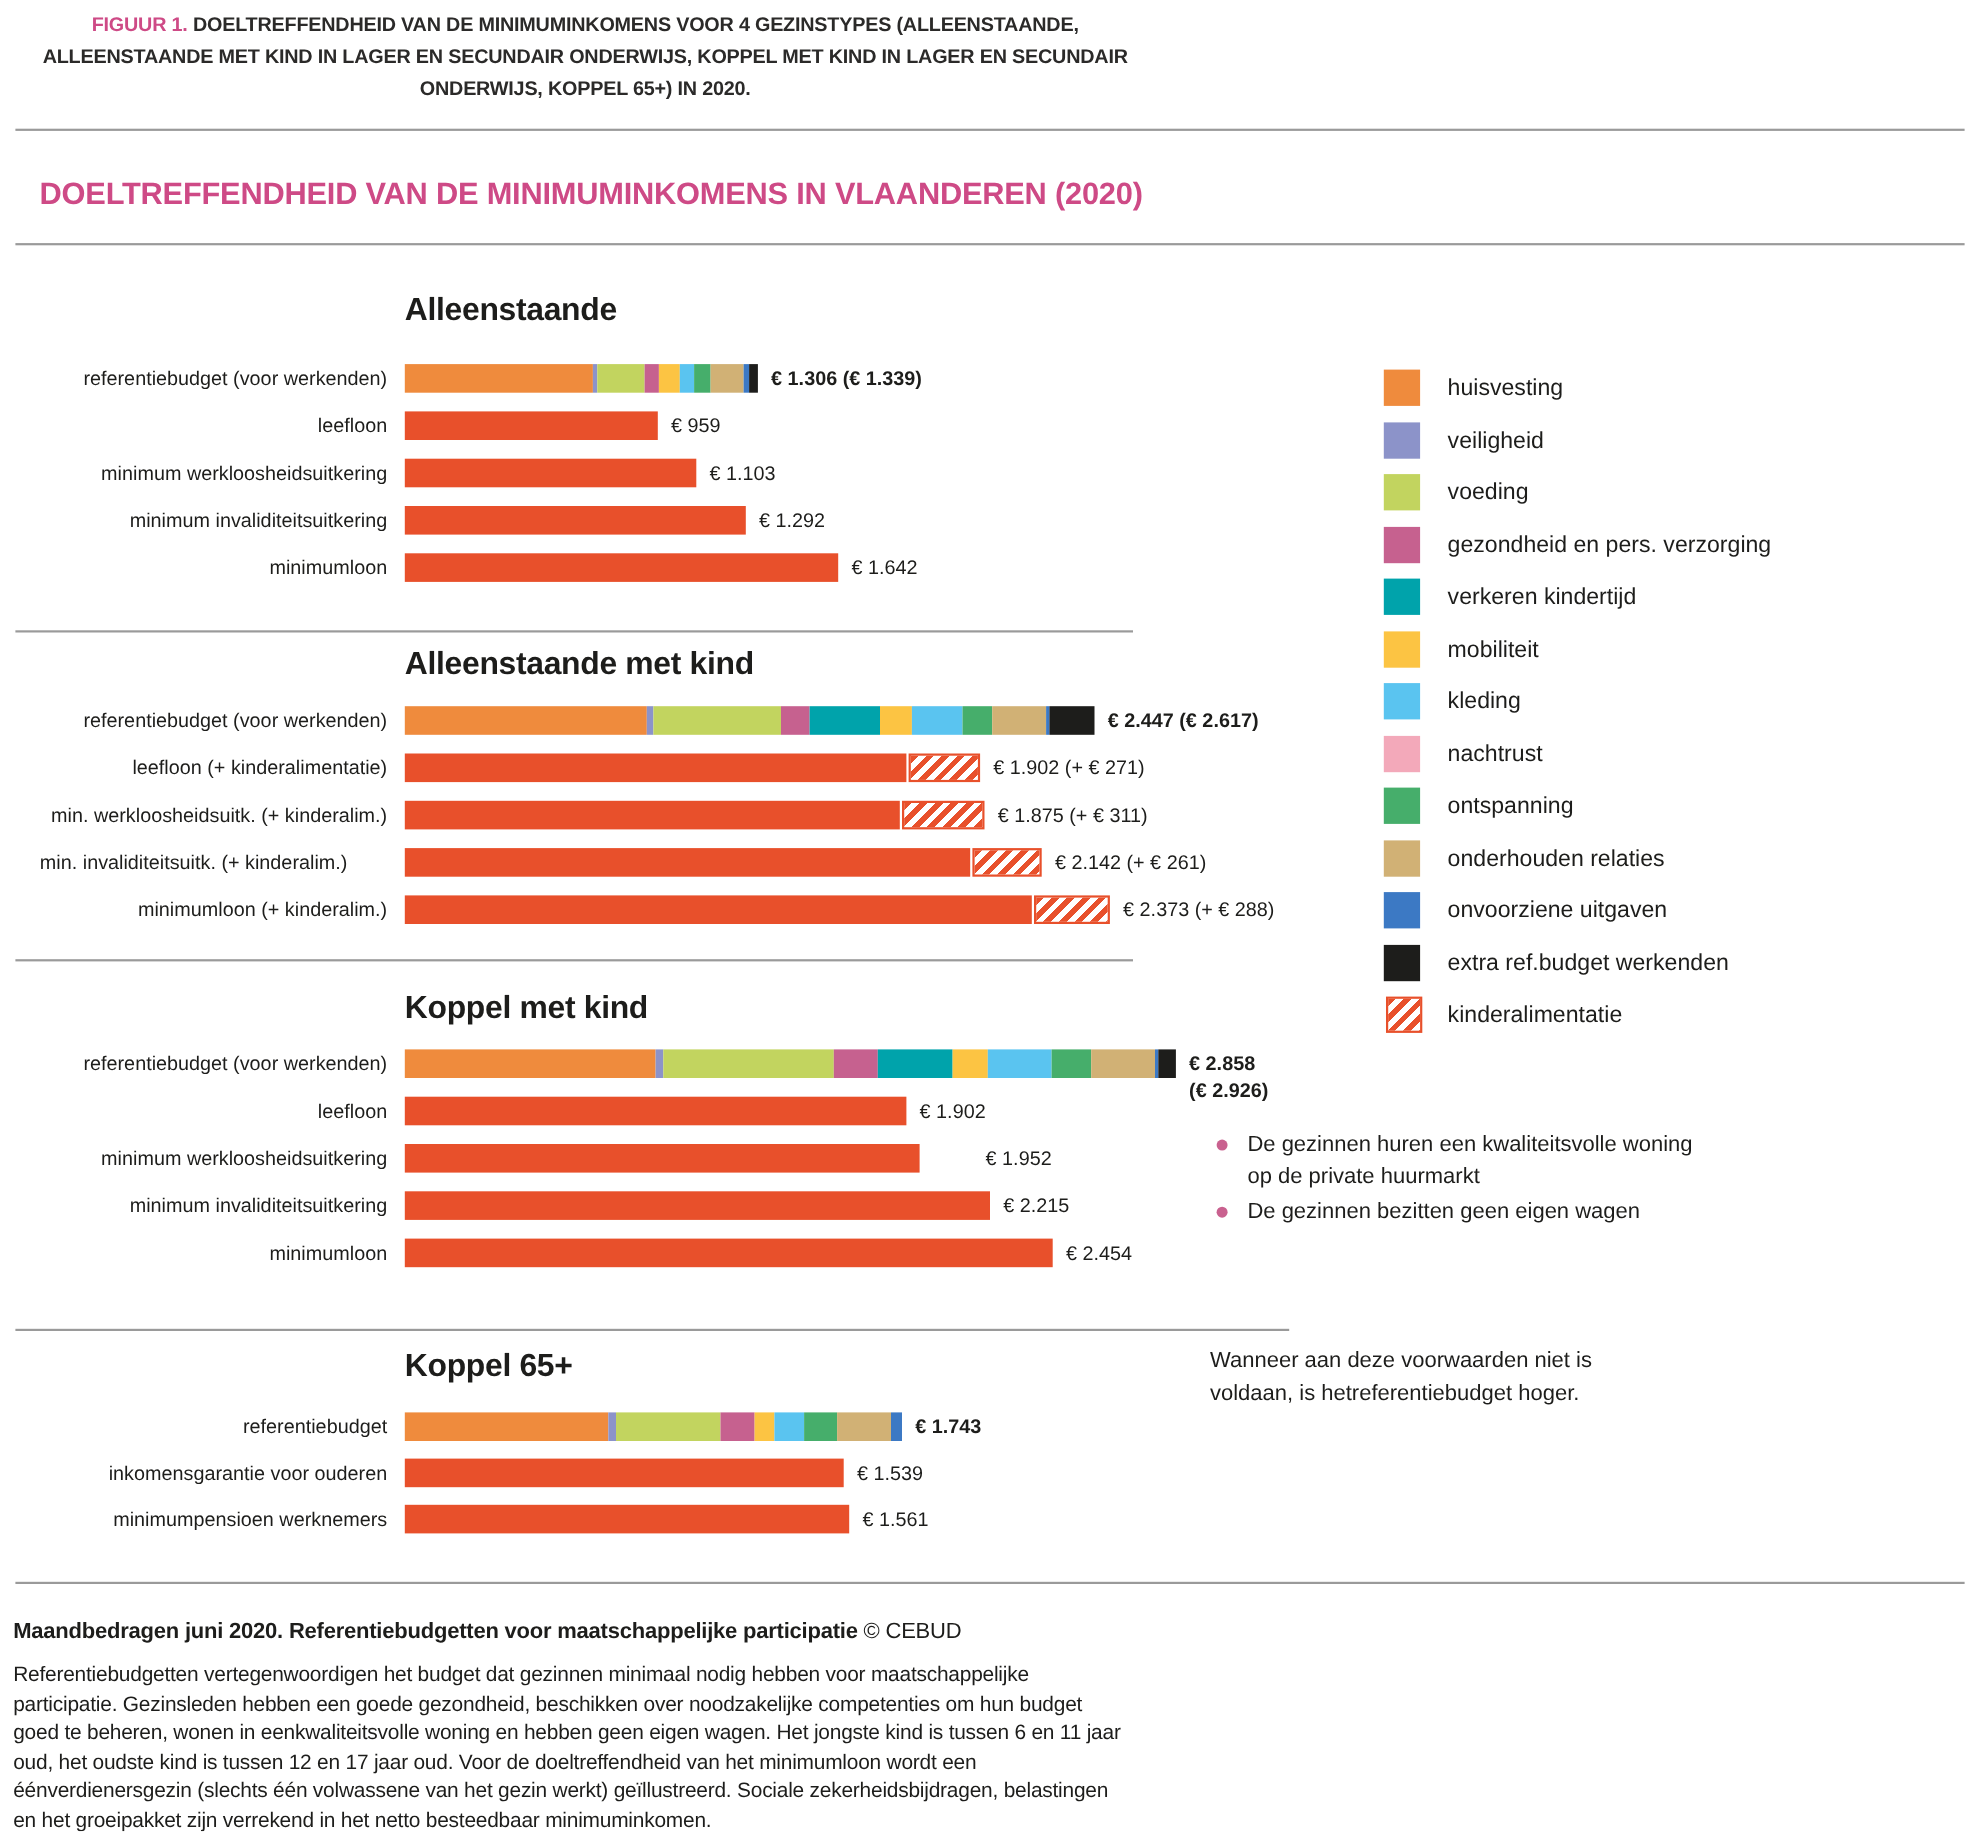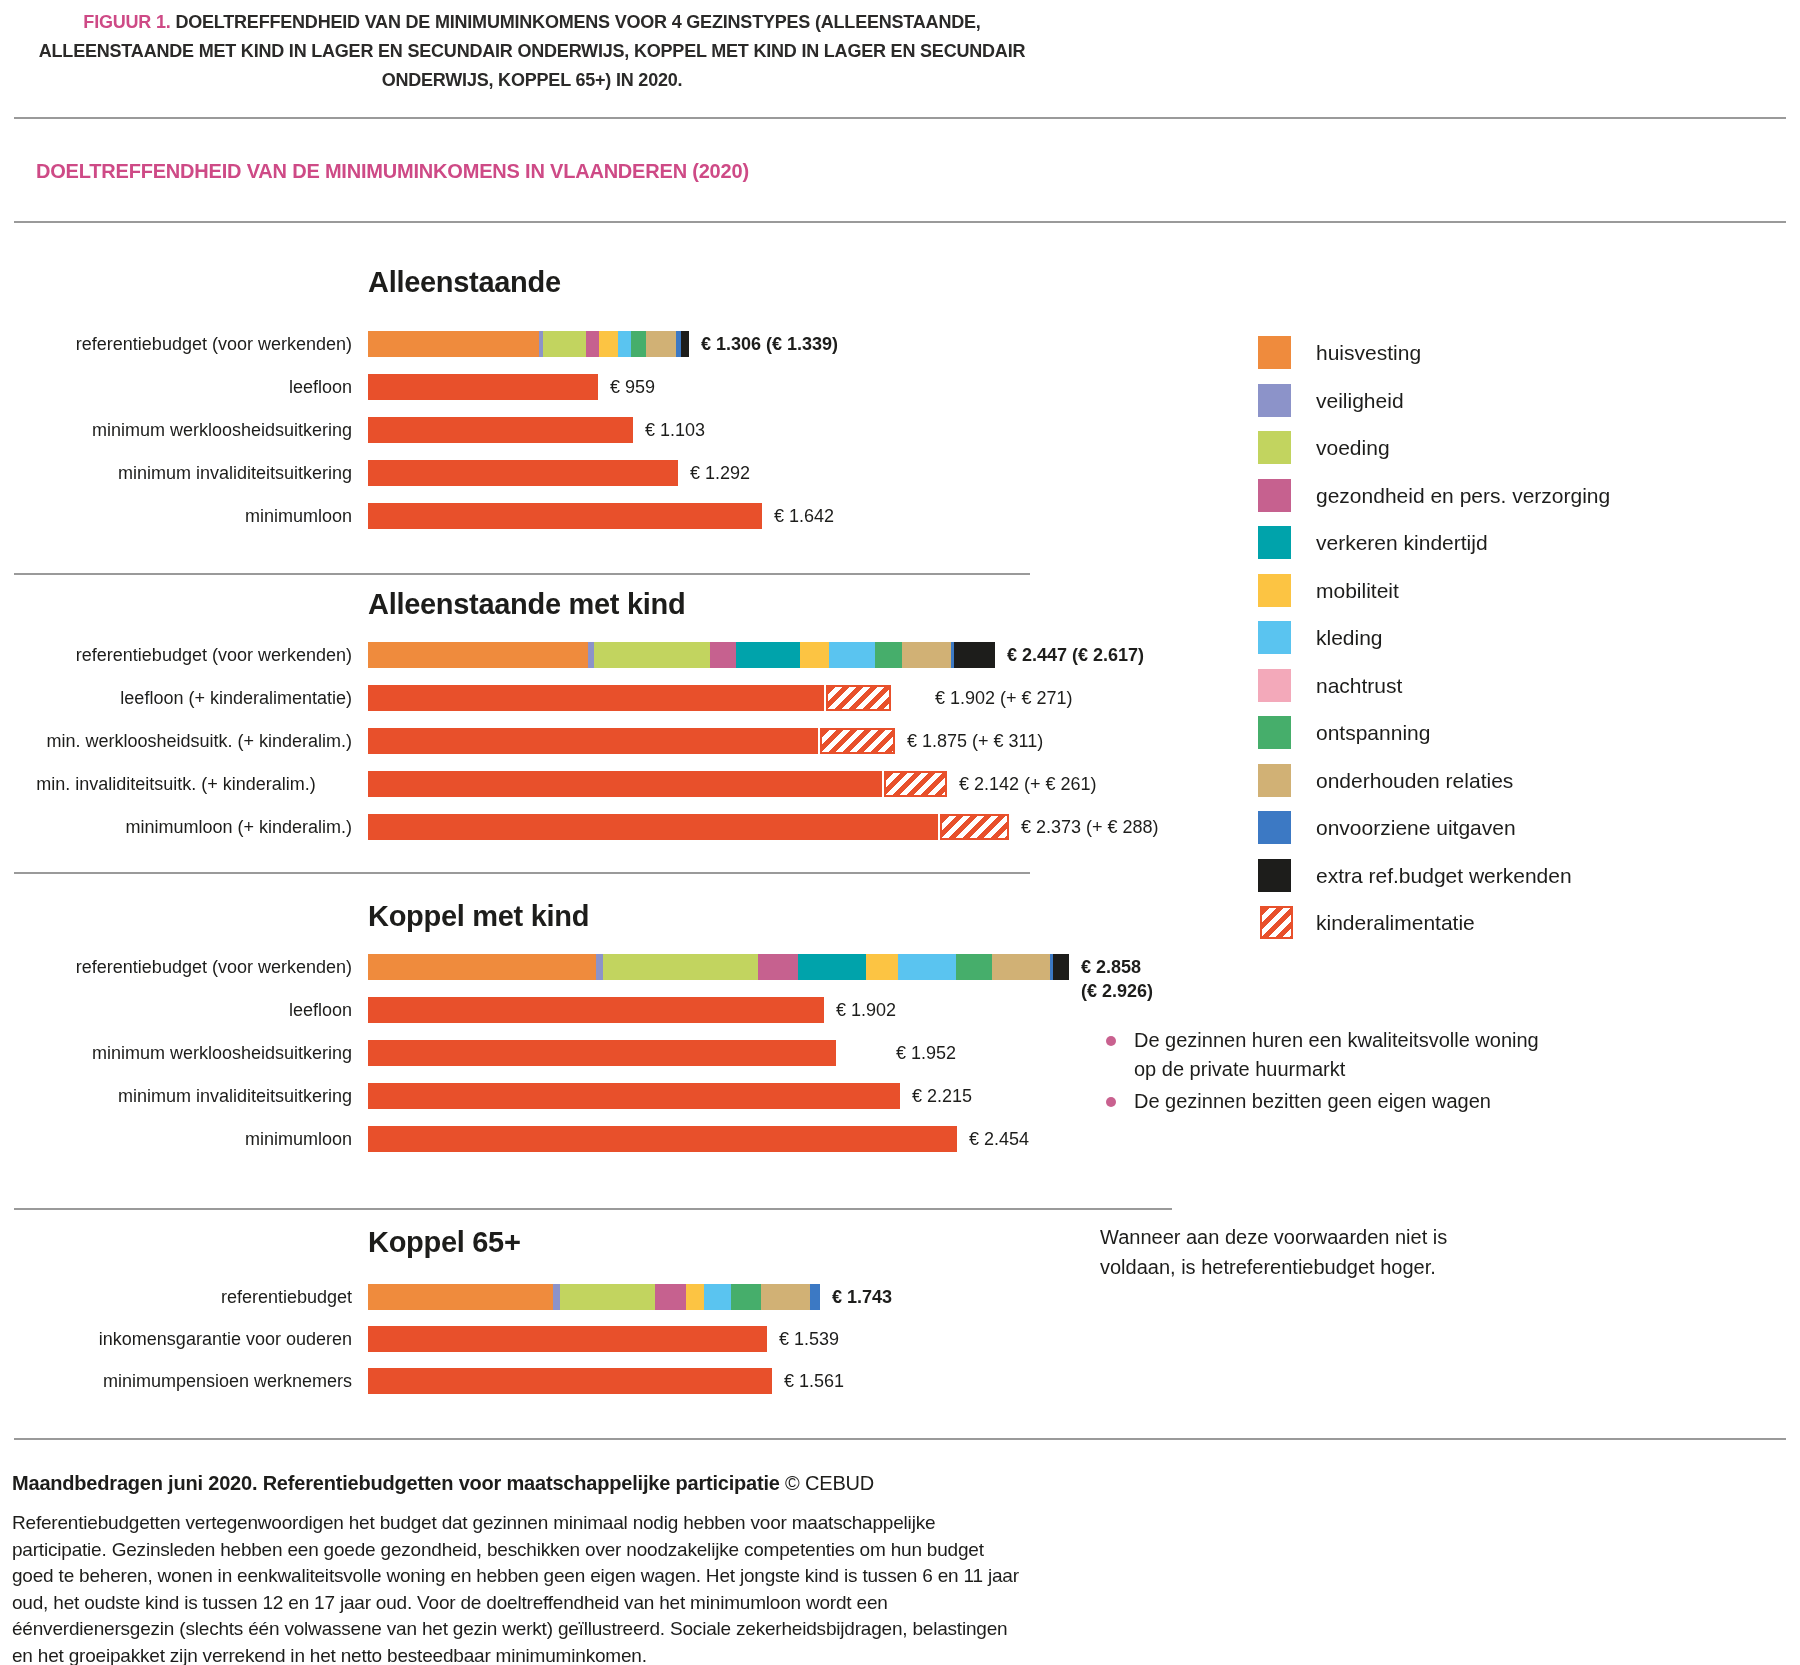--- a/index.html
+++ b/index.html
@@ -14,21 +14,21 @@
     font-size:18px; font-weight:bold; letter-spacing:-0.2px; line-height:29px;
     color:#2b2a29; text-transform:none;text-align:center;
   }
   .caption .fig{color:#ce4a86;}
   
   .rule{position:absolute; height:2px; background:#9a9a9a;}
   .rule.full{left:14px; width:1772px;}
   
   .title{
     position:absolute; left:36px; top:160px;
-    font-size:20px; font-weight:bold; letter-spacing:-0.2px; color:#ce4a86;
+    font-size:28px; font-weight:bold; letter-spacing:-0.2px; color:#ce4a86;
   }
   
   .chart-title{
     position:absolute; left:368px; font-size:29px; font-weight:bold;
     letter-spacing:-0.3px; color:#1d1d1b; white-space:nowrap;
   }
   .row-label{
     position:absolute; left:0; width:352px; text-align:right;
     font-size:18px; line-height:24px; white-space:nowrap; color:#1d1d1b;
   }
@@ -133,21 +133,21 @@
           <span style="width: 49px; background: rgb(209, 177, 117);"></span>
           <span style="width: 3px; background: rgb(60, 121, 196);"></span>
           <span style="width: 41px; background: rgb(29, 29, 27);"></span>
         </div>
         <div class="value bold" style="left: 1007px; top: 642px;">€ 2.447 (€ 2.617)</div>
         <div class="row-label" style="top: 686px;">leefloon (+ kinderalimentatie)</div>
         <div class="bar" style="top: 685px;">
           <span style="width: 456px; background: rgb(232, 80, 43);"></span>
           <span class="hatch" style="width: 65px;"></span>
         </div>
-        <div class="value" style="left: 903px; top: 685px; margin-left: 32px;">€ 1.902 (+ € 271)</div>
+        <div class="value" style="left: 903px; top: 685px;">€ 1.902 (+ € 271)</div>
         <div class="row-label" style="top: 729px;">min. werkloosheidsuitk. (+ kinderalim.)</div>
         <div class="bar" style="top: 728px;">
           <span style="width: 450px; background: rgb(232, 80, 43);"></span>
           <span class="hatch" style="width: 75px;"></span>
         </div>
         <div class="value" style="left: 907px; top: 728px;">€ 1.875 (+ € 311)</div>
         <div class="row-label" style="top: 772px; text-align: center;">min. invaliditeitsuitk. (+ kinderalim.)</div>
         <div class="bar" style="top: 771px;">
           <span style="width: 514px; background: rgb(232, 80, 43);"></span>
           <span class="hatch" style="width: 63px;"></span>

